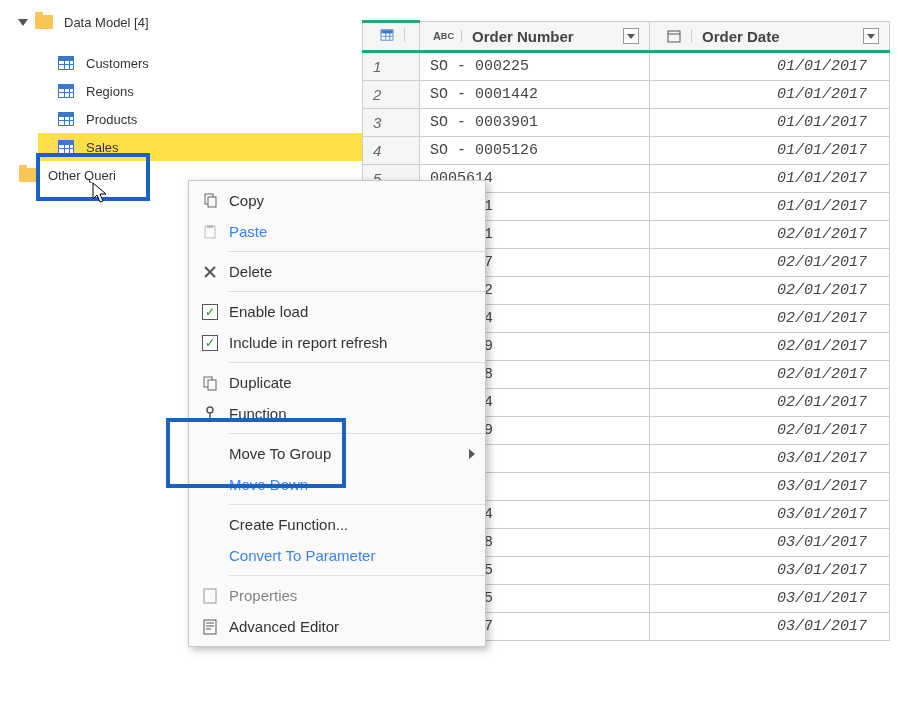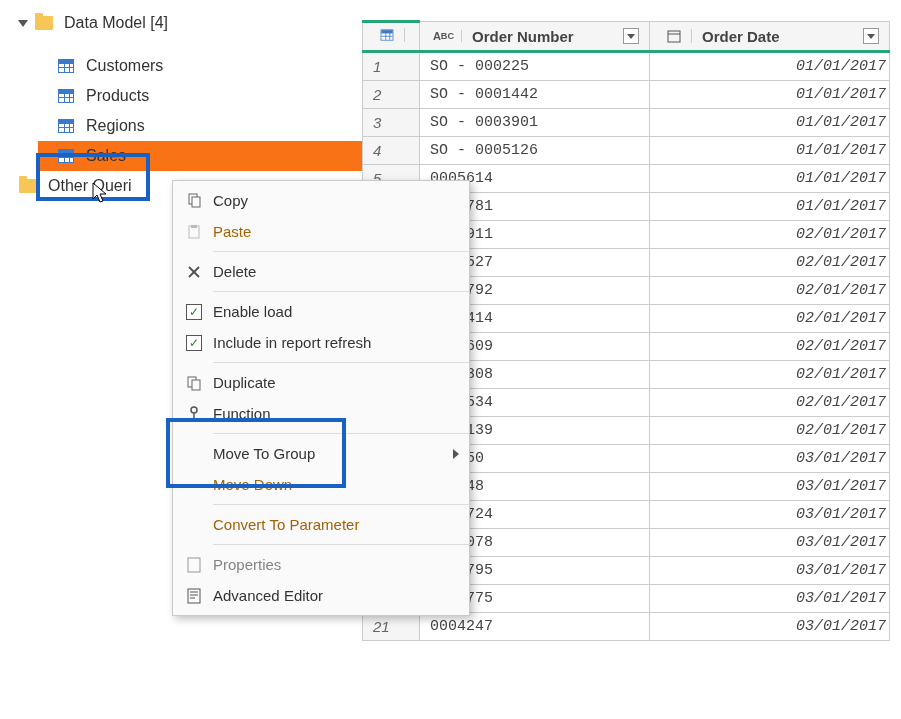--- a/index.html
+++ b/index.html
@@ -17,23 +17,23 @@
   .sidebar {
     width: 362px;
     padding: 8px 0 0 0;
     background: #fff;
   }
   .tree-item {
     display: flex;
     align-items: center;
     padding: 6px 4px 6px 18px;
     cursor: pointer;
-    font-size: 16px;
-  }
-  .tree-item.selected { background: #f97316; }
+    font-size: 13px;
+  }
+  .tree-item.selected { background: #fde047; }
   .tree-item.folder { font-weight: 400; }
   .tree-item .icon { margin-right: 10px; width: 20px; height: 16px; display:inline-flex; align-items:center; justify-content:center; flex-shrink:0; }
   .tree-children { padding-left: 38px; margin-top: 13px; }
   .tree-item.query { padding-left: 18px; }
   .tree-item.query .icon { margin-right: 10px; }
   .collapse-arrow {
     display: inline-block;
     width: 0; height: 0;
     border-left: 5px solid transparent;
     border-right: 5px solid transparent;
@@ -115,21 +115,21 @@
   .grid tr:first-child td, .grid tr:first-child th.col-index { border-top: 3px solid #27a57a; }
   .grid td.order-num {
     font-family: "Consolas","Courier New",monospace;
     width: 230px;
   }
   .grid td.order-date {
     font-family: "Consolas","Courier New",monospace;
     text-align: right;
     font-style: italic;
     width: 240px;
-    padding-right: 3px;
+    padding-right: 22px;
   }
   .col-header-inner { display:flex; align-items:center; gap:6px; }
   .dropdown-btn {
     width: 16px; height: 16px;
     border: 1px solid #999;
     background:#fff;
     display:inline-flex;
     align-items:center;
     justify-content:center;
     margin-left:auto;
@@ -143,37 +143,37 @@
   }
   .type-icon-box {
     width: 32px; border-right:1px solid #ccc; padding-right:4px; margin-right:4px;
     display:inline-flex; align-items:center; justify-content:center;
     font-size:11px; color:#555;
   }
 
   
   .context-menu {
     position: absolute;
-    top: 180px; left: 172px;
+    top: 180px; left: 188px;
     width: 298px;
     background: #fafafa;
     border: 1px solid #c9c9c9;
     box-shadow: 3px 3px 8px rgba(0,0,0,0.25);
     z-index: 40;
     padding: 4px 0;
   }
   .cm-item {
     display:flex;
     align-items:center;
     padding: 7px 10px 7px 8px;
     font-size: 15px;
     color:#333;
     cursor: pointer;
   }
-  .cm-item.disabled { color:#a16207; cursor:default;align-items:center; }
+  .cm-item.disabled { color:#3b82f6; cursor:default;align-items:center; }
   .cm-item .cm-icon {
     width: 26px;
     display:inline-flex;
     align-items:center;
     justify-content:center;
     margin-right: 6px;
     color:#666;
   }
   .cm-item .arrow {
     margin-left:auto;
@@ -217,27 +217,27 @@
       <div class="tree-item query">
         <span class="icon">
             <span class="table-icon"></span>
           </span>
         <span>Customers</span>
       </div>
       <div class="tree-item query">
         <span class="icon">
             <span class="table-icon"></span>
           </span>
-        <span>Products</span>
+        <span>Regions</span>
       </div>
       <div class="tree-item query">
         <span class="icon">
             <span class="table-icon"></span>
           </span>
-        <span>Regions</span>
+        <span>Products</span>
       </div>
       <div class="tree-item query selected">
         <span class="icon">
             <span class="table-icon"></span>
           </span>
         <span>Sales</span>
       </div>
     </div>
     <div class="tree-item folder" style="">
       <span class="icon">
@@ -452,20 +452,24 @@
   <div class="cm-item">
     <span class="cm-icon"></span>
     <span>Move To Group</span>
     <span class="arrow"></span>
   </div>
   <div class="cm-item disabled">
     <span class="cm-icon"></span>
     <span>Move Down</span>
   </div>
   <div class="cm-sep"></div>
+  <div class="cm-item">
+    <span class="cm-icon"></span>
+    <span>Create Function...</span>
+  </div>
   <div class="cm-item disabled">
     <span class="cm-icon"></span>
     <span>Convert To Parameter</span>
   </div>
   <div class="cm-sep"></div>
   <div class="cm-item" style="opacity:0.6">
     <span class="cm-icon">
         <svg width="14" height="16" viewBox="0 0 14 16">
           <rect x="1" y="1" width="12" height="14" fill="none" stroke="#555"></rect>
         </svg>

